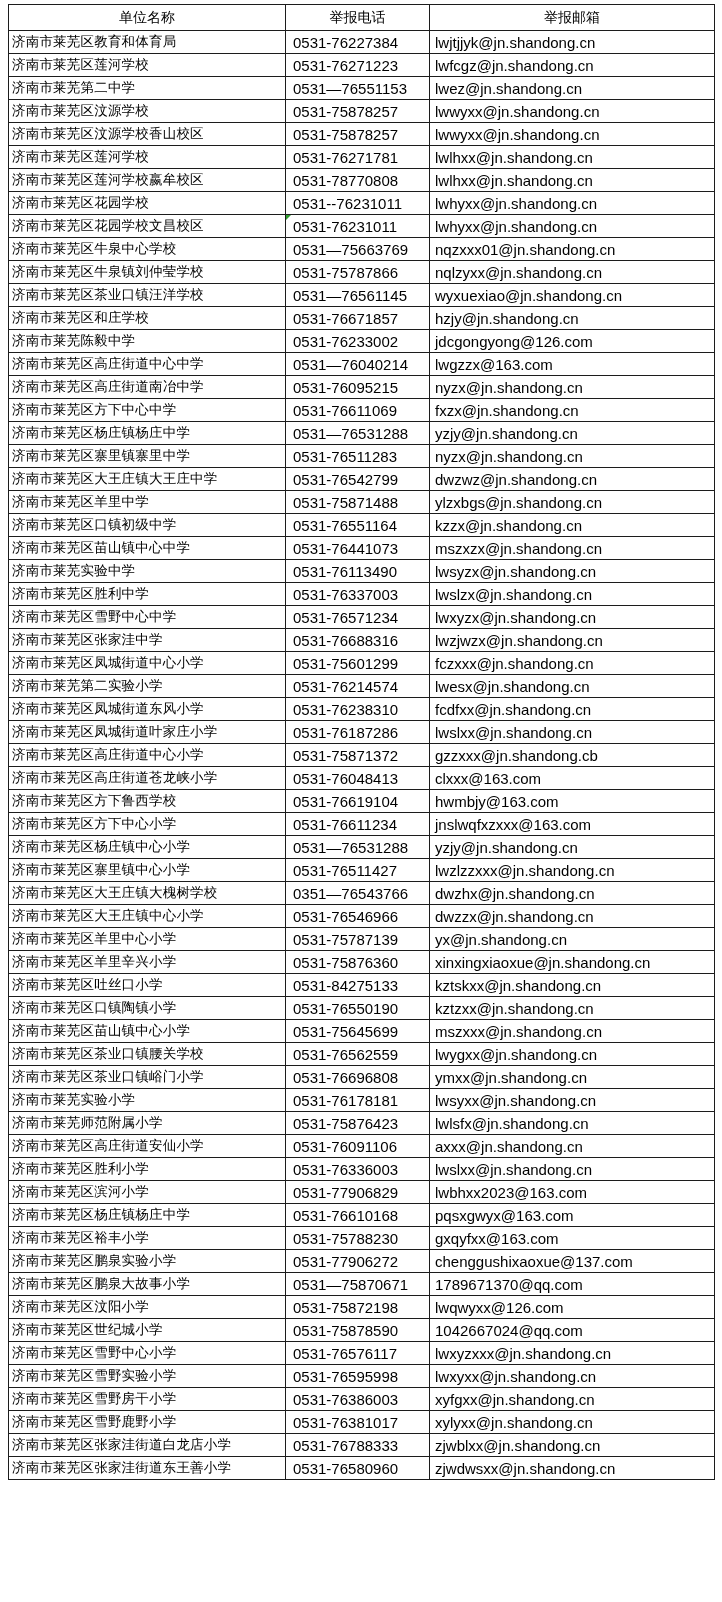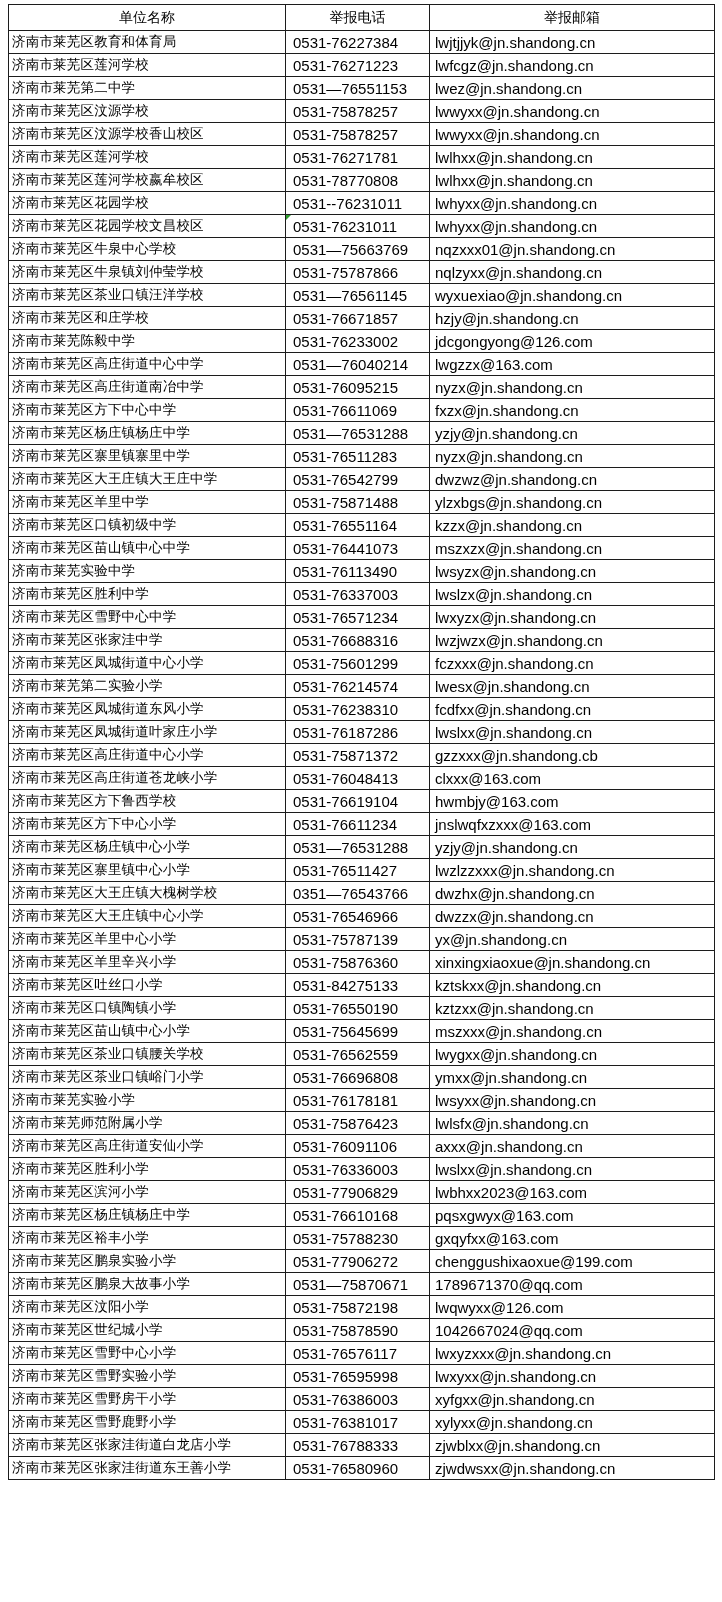--- a/index.html
+++ b/index.html
@@ -337,21 +337,21 @@
           <td class="col-email">pqsxgwyx@163.com</td>
         </tr>
         <tr>
           <td class="col-name">济南市莱芜区裕丰小学</td>
           <td class="col-phone">0531-75788230</td>
           <td class="col-email">gxqyfxx@163.com</td>
         </tr>
         <tr>
           <td class="col-name">济南市莱芜区鹏泉实验小学</td>
           <td class="col-phone">0531-77906272</td>
-          <td class="col-email">chenggushixaoxue@199.com</td>
+          <td class="col-email">chenggushixaoxue@137.com</td>
         </tr>
         <tr>
           <td class="col-name">济南市莱芜区鹏泉大故事小学</td>
           <td class="col-phone">0531—75870671</td>
           <td class="col-email">1789671370@qq.com</td>
         </tr>
         <tr>
           <td class="col-name">济南市莱芜区汶阳小学</td>
           <td class="col-phone">0531-75872198</td>
           <td class="col-email">lwqwyxx@126.com</td>

